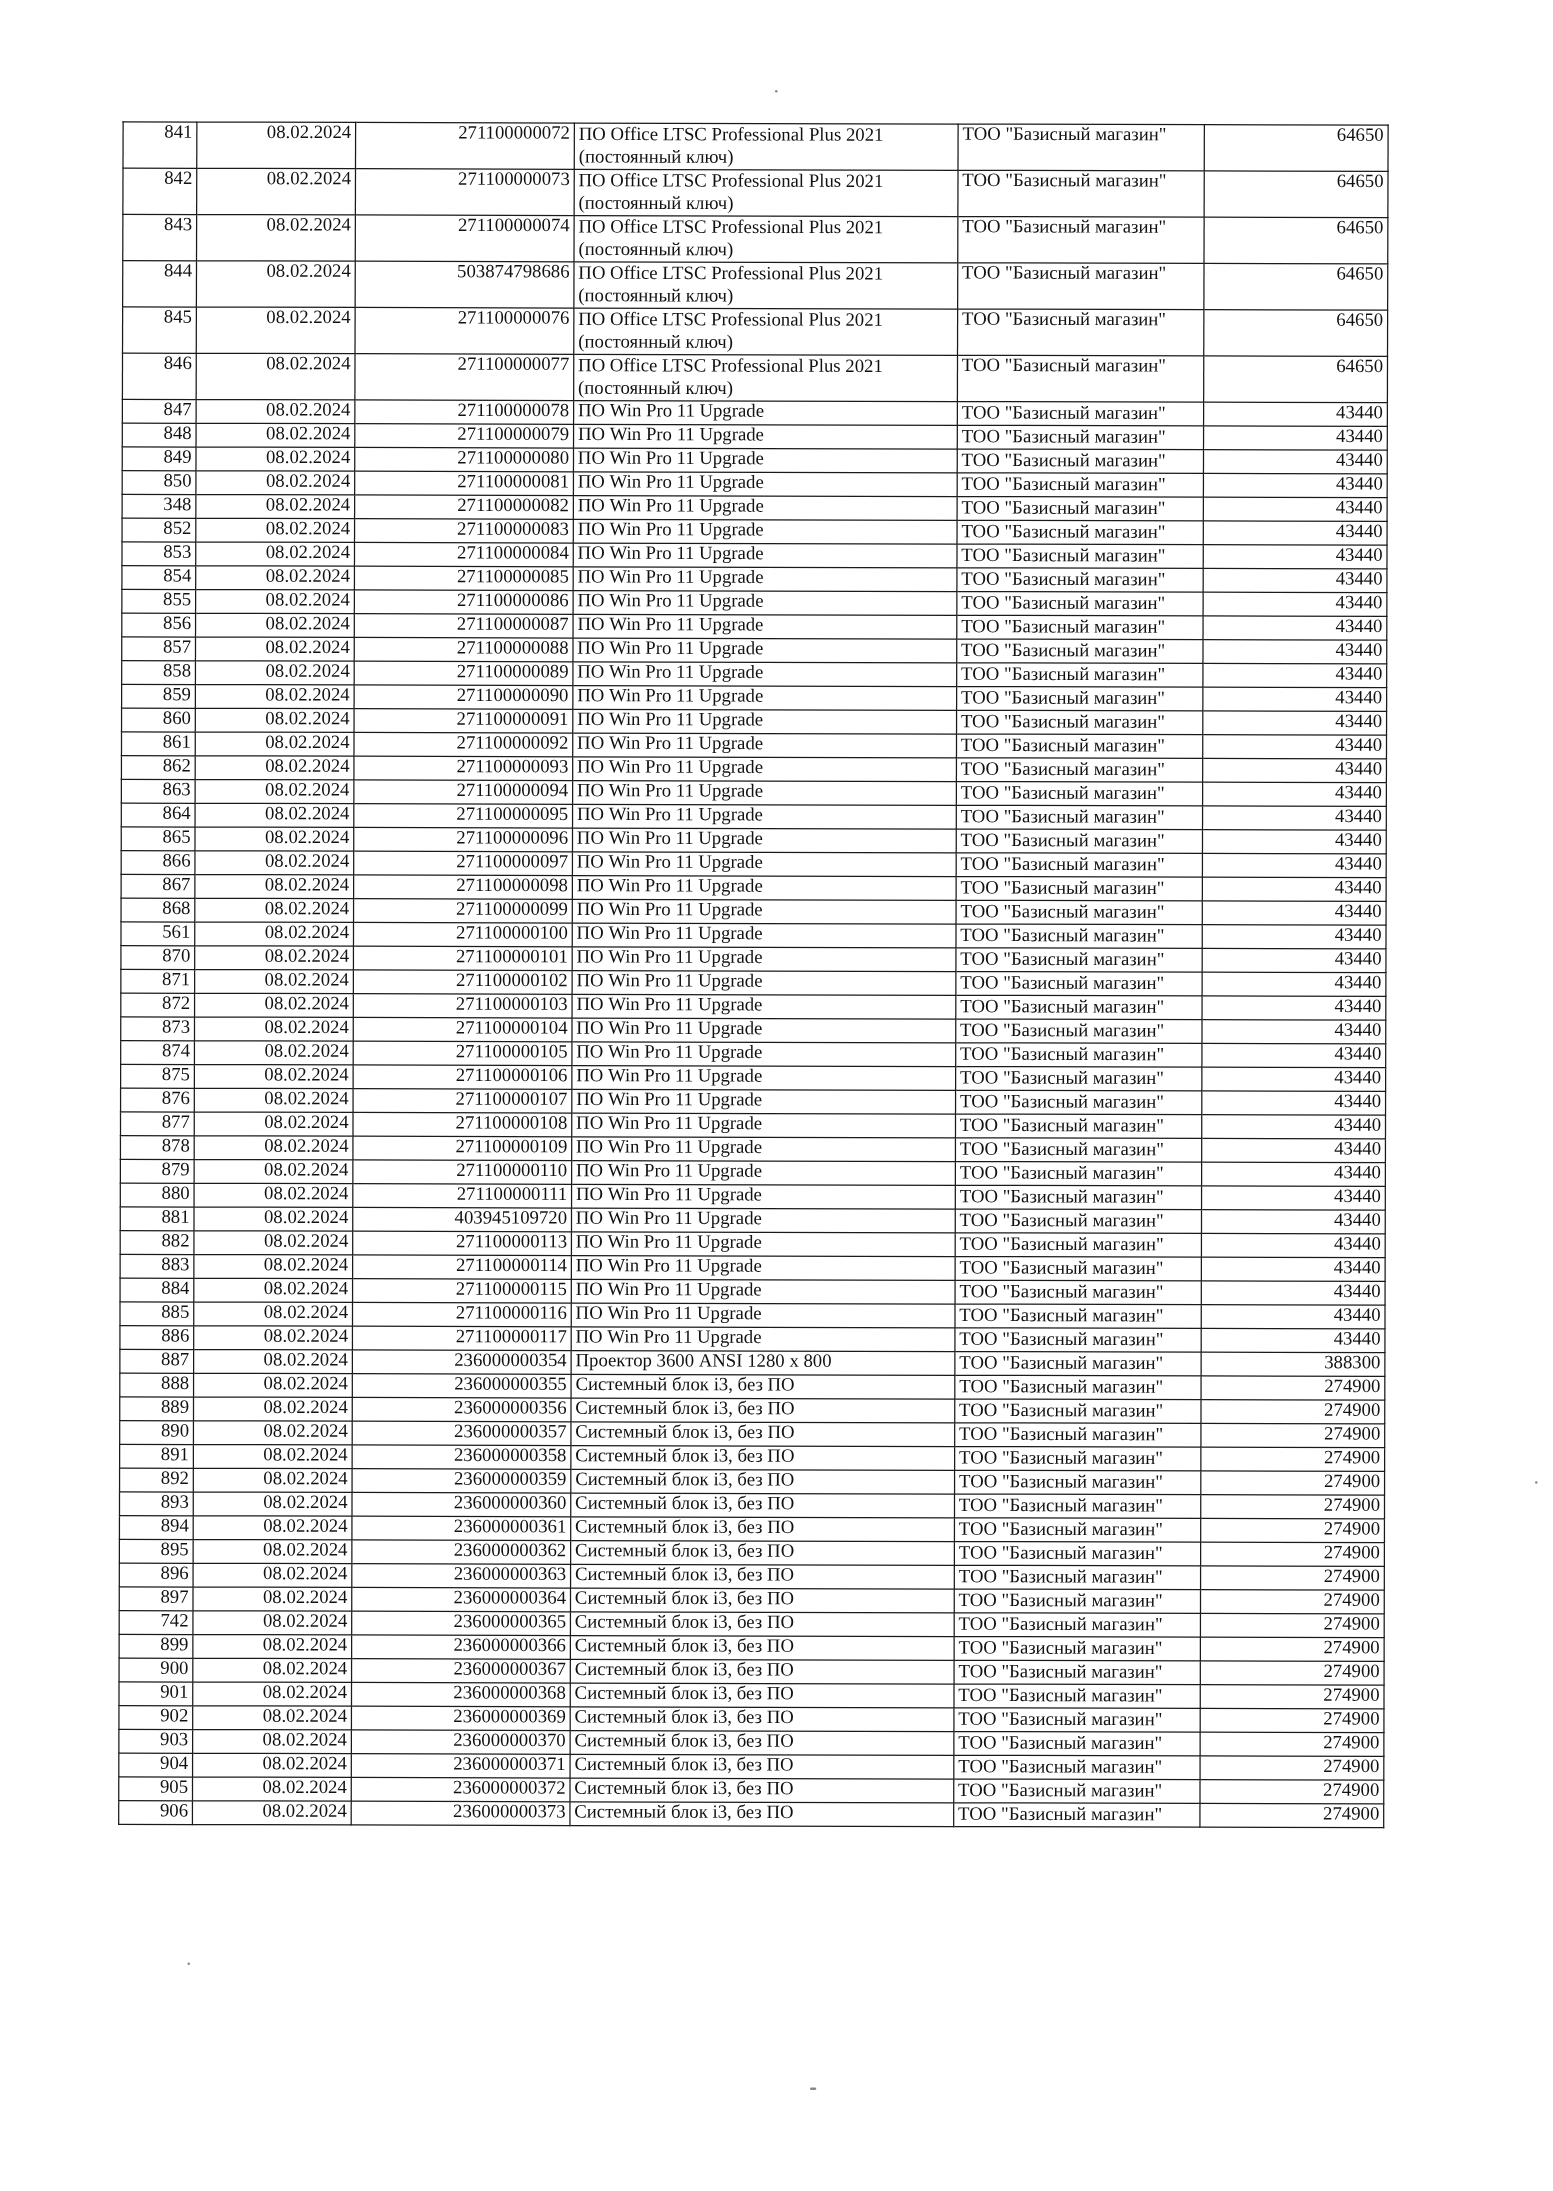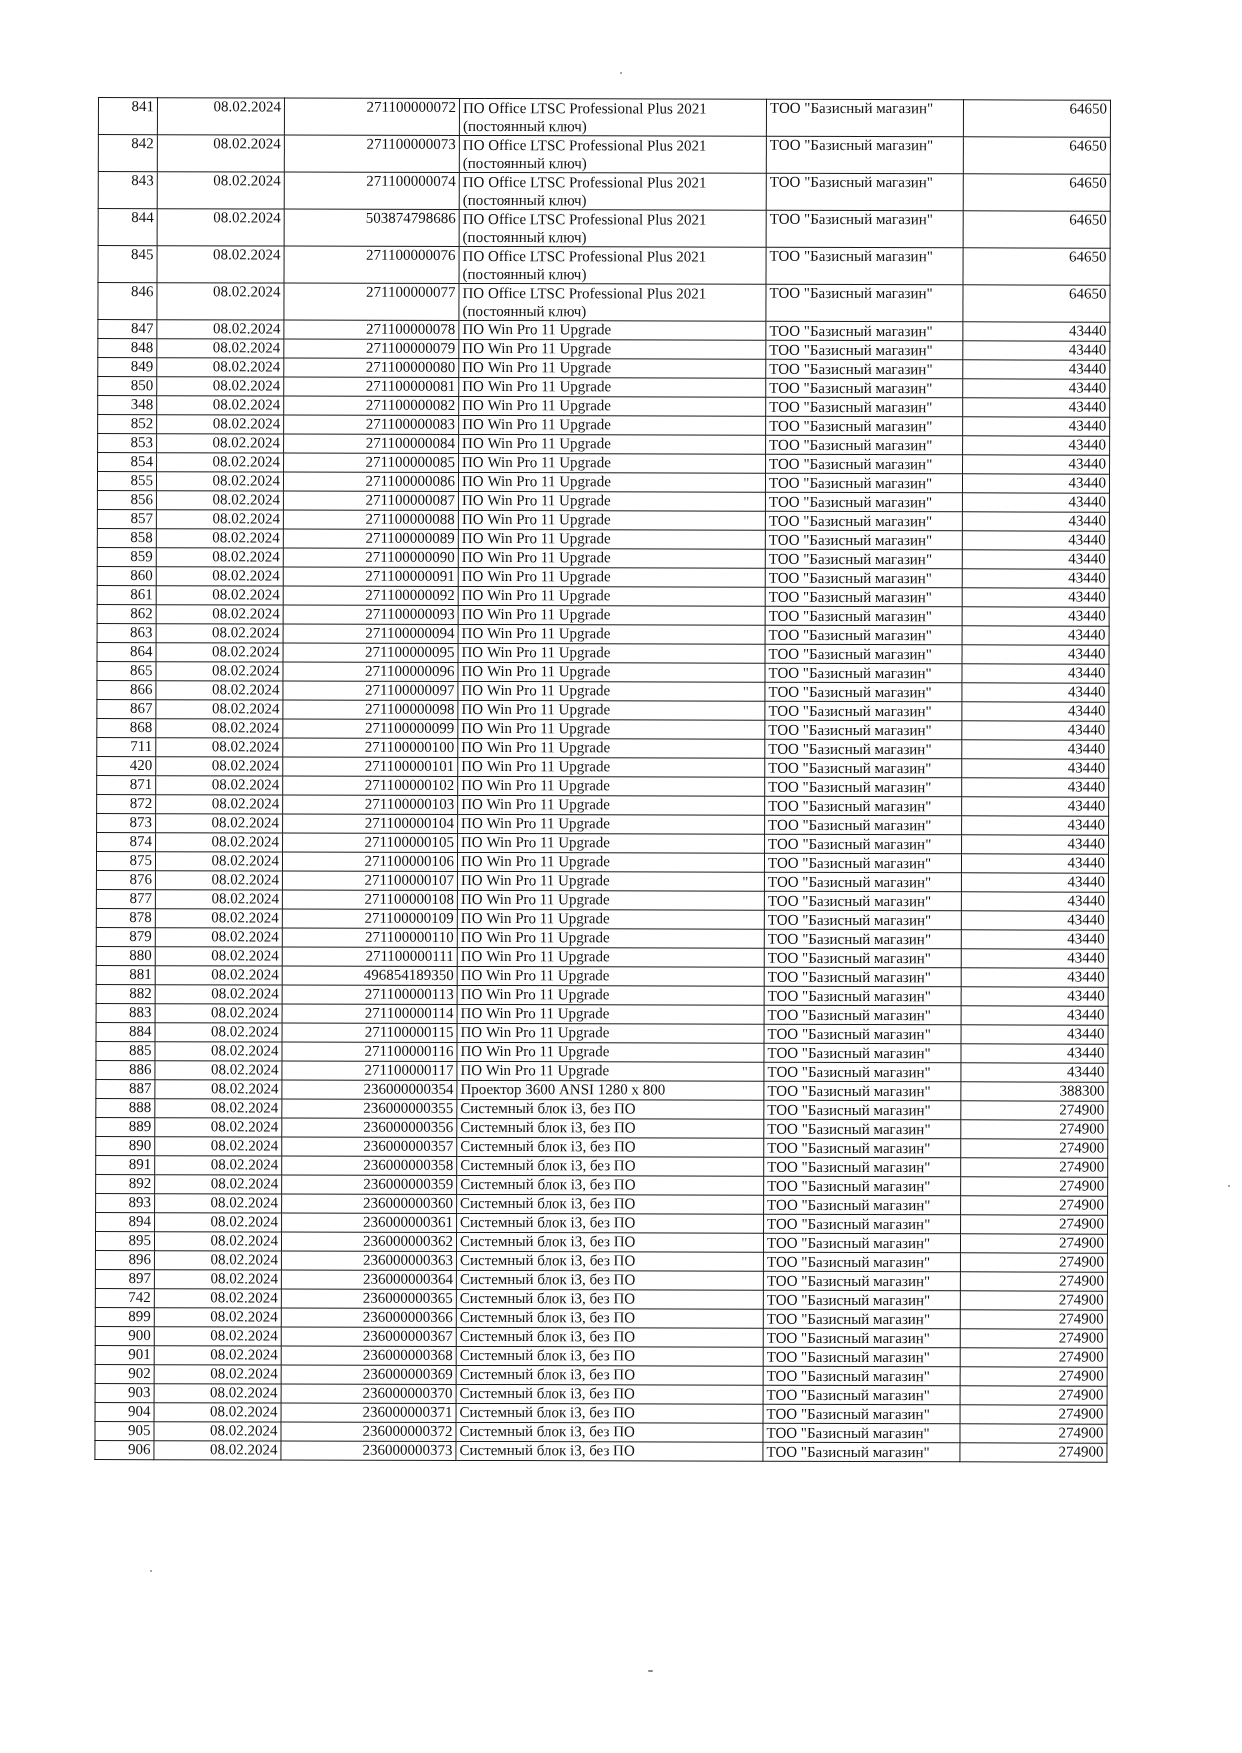--- a/index.html
+++ b/index.html
@@ -253,29 +253,29 @@
         </tr>
         <tr class="short">
           <td class="c-num">868</td>
           <td class="c-date">08.02.2024</td>
           <td class="c-code">271100000099</td>
           <td class="c-name">ПО Win Pro 11 Upgrade</td>
           <td class="c-sup">ТОО "Базисный магазин"</td>
           <td class="c-sum">43440</td>
         </tr>
         <tr class="short">
-          <td class="c-num">711</td>
+          <td class="c-num">561</td>
           <td class="c-date">08.02.2024</td>
           <td class="c-code">271100000100</td>
           <td class="c-name">ПО Win Pro 11 Upgrade</td>
           <td class="c-sup">ТОО "Базисный магазин"</td>
           <td class="c-sum">43440</td>
         </tr>
         <tr class="short">
-          <td class="c-num">420</td>
+          <td class="c-num">870</td>
           <td class="c-date">08.02.2024</td>
           <td class="c-code">271100000101</td>
           <td class="c-name">ПО Win Pro 11 Upgrade</td>
           <td class="c-sup">ТОО "Базисный магазин"</td>
           <td class="c-sum">43440</td>
         </tr>
         <tr class="short">
           <td class="c-num">871</td>
           <td class="c-date">08.02.2024</td>
           <td class="c-code">271100000102</td>
@@ -351,21 +351,21 @@
           <td class="c-num">880</td>
           <td class="c-date">08.02.2024</td>
           <td class="c-code">271100000111</td>
           <td class="c-name">ПО Win Pro 11 Upgrade</td>
           <td class="c-sup">ТОО "Базисный магазин"</td>
           <td class="c-sum">43440</td>
         </tr>
         <tr class="short">
           <td class="c-num">881</td>
           <td class="c-date">08.02.2024</td>
-          <td class="c-code">496854189350</td>
+          <td class="c-code">403945109720</td>
           <td class="c-name">ПО Win Pro 11 Upgrade</td>
           <td class="c-sup">ТОО "Базисный магазин"</td>
           <td class="c-sum">43440</td>
         </tr>
         <tr class="short">
           <td class="c-num">882</td>
           <td class="c-date">08.02.2024</td>
           <td class="c-code">271100000113</td>
           <td class="c-name">ПО Win Pro 11 Upgrade</td>
           <td class="c-sup">ТОО "Базисный магазин"</td>

